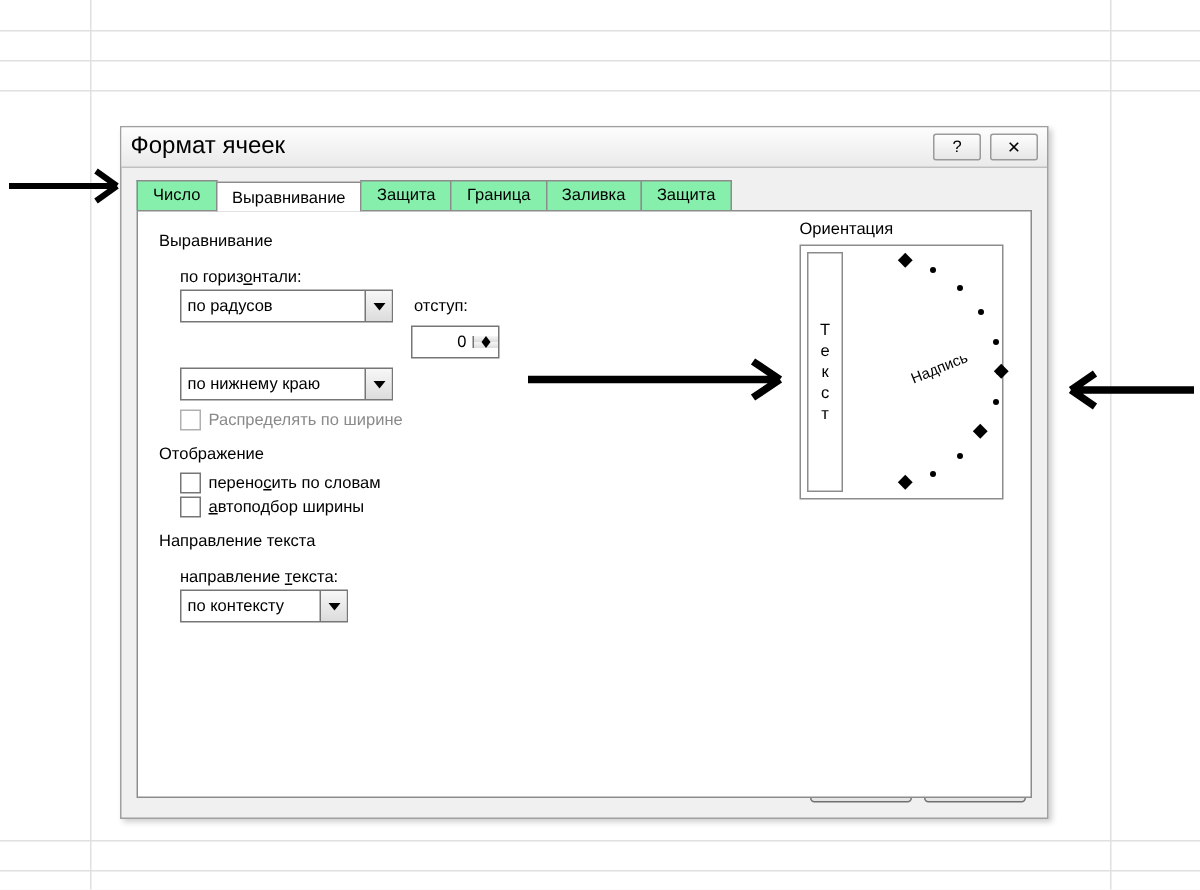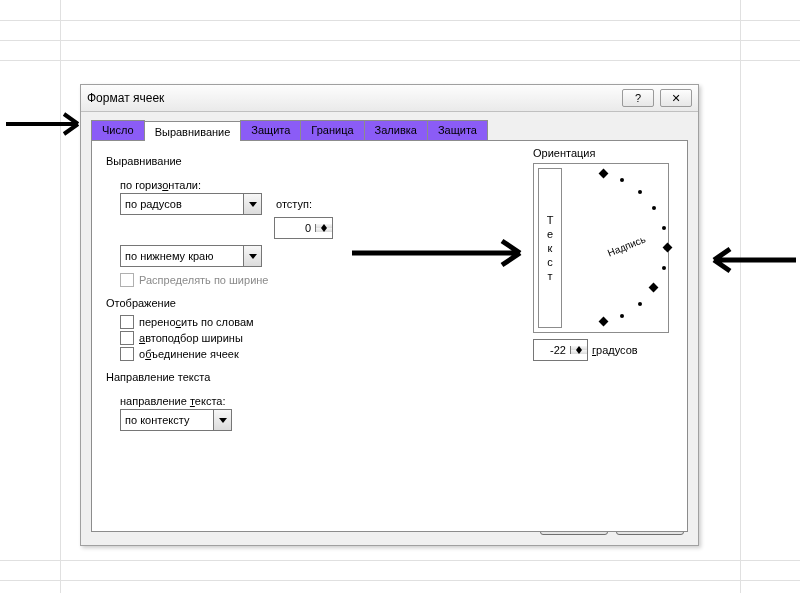--- a/index.html
+++ b/index.html
@@ -1,24 +1,24 @@
 <!DOCTYPE html>
 <html><head>
 <meta charset="utf-8">
 <style>
 html,body{margin:0;padding:0;font-family:"Segoe UI",Tahoma,sans-serif;font-size:11px;color:#000;background:#fff}
 .sheet{position:absolute;inset:0;background:#fff}
 .grid-v,.grid-h{position:absolute;background:#e0e0e0}
 .dialog{position:absolute;left:80px;top:84px;width:617px;height:460px;background:#f0f0f0;border:1px solid #a0a0a0;box-shadow:2px 2px 4px rgba(0,0,0,.2)}
 .titlebar{height:26px;background:linear-gradient(#fdfdfd,#eaeaea);border-bottom:1px solid #c0c0c0;display:flex;align-items:center;padding:0 6px;position:relative}
-.title-text{font-size:12px}
+.title-text{font-size:16px}
 .title-spacer{flex:1}
 .title-btn{width:30px;height:16px;border:1px solid #9a9a9a;border-radius:2px;background:linear-gradient(#fdfdfd,#e7e7e7);margin-left:6px;display:flex;align-items:center;justify-content:center;font-family:sans-serif;font-size:11px;cursor:pointer}
 .tabs{display:flex;margin:8px 0 0 10px;padding:0;position:relative;z-index:2}
-.tab{padding:3px 10px;border:1px solid #8c8c8c;border-bottom:none;background:#8b5cf6;margin-right:-1px;cursor:pointer;font-size:11px}
+.tab{padding:3px 10px;border:1px solid #8c8c8c;border-bottom:none;background:#86efac;margin-right:-1px;cursor:pointer;font-size:11px}
 .tab.active{background:#fff;position:relative;top:1px;padding-top:4px}
 .tab-body{position:relative;margin:0 10px 0 10px;border:1px solid #8c8c8c;background:#fff;height:370px;z-index:1;padding:10px 14px}
 .section-title{margin:4px 0 6px 0}
 .field-label{margin:12px 0 2px 14px}
 .row{display:flex;align-items:center;margin:0 0 6px 14px}
 .combo{display:flex;align-items:center;width:140px;height:20px;border:1px solid #767676;background:#fff}
 .combo-text{flex:1;padding:0 4px;font-size:11px}
 .combo-btn{width:17px;height:100%;border-left:1px solid #767676;display:flex;align-items:center;justify-content:center;background:linear-gradient(#f7f7f7,#dcdcdc)}
 .tri-down{width:0;height:0;border-left:4px solid transparent;border-right:4px solid transparent;border-top:5px solid #000}
 .spin{display:inline-flex;align-items:center;height:20px;border:1px solid #767676;background:#fff}
@@ -125,24 +125,20 @@
 
     <div class="section-title" style="margin-top:10px">Отображение</div>
     <div class="chk">
       <span class="chk-box"></span>
         <span class="chk-text">перено<u>с</u>ить по словам</span>
     </div>
     <div class="chk">
       <span class="chk-box"></span>
         <span class="chk-text"><u>а</u>втоподбор ширины</span>
     </div>
-    <div class="chk">
-      <span class="chk-box"></span>
-        <span class="chk-text">о<u>б</u>ъединение ячеек</span>
-    </div>
 
     <div class="section-title" style="margin-top:10px">Направление текста</div>
     <div class="field-label">направление <u>т</u>екста:</div>
     <div class="row">
       <div class="combo" style="width:110px">
         <span class="combo-text">по контексту</span>
         <div class="combo-btn">
             <span class="tri-down"></span>
           </div>
       </div>
@@ -172,34 +168,20 @@
           <span class="dot" style="left:58px;top:150px"></span>
           <span class="dot" style="left:40px;top:156px"></span>
 
           <span class="diamond" style="left:38px;top:6px"></span>
           <span class="diamond" style="left:102px;top:80px"></span>
           <span class="diamond" style="left:38px;top:154px"></span>
           <span class="diamond" style="left:88px;top:120px"></span>
           <span class="nadpis">Надпись</span>
         </div>
       </div>
-      <div class="deg-row">
-        <div class="spin">
-          <span class="spin-text" style="width:28px">-22</span>
-          <div class="spin-btns">
-              <div class="spin-up">
-                <span class="tri-up-s"></span>
-              </div>
-              <div class="spin-down">
-                <span class="tri-down-s"></span>
-              </div>
-            </div>
-        </div>
-        <span><u>г</u>радусов</span>
-      </div>
     </div>
 
   </div>
 
   <div class="btn-row">
     <button class="btn">ОК</button>
     <button class="btn">Отмена</button>
   </div>
 </div>
 

